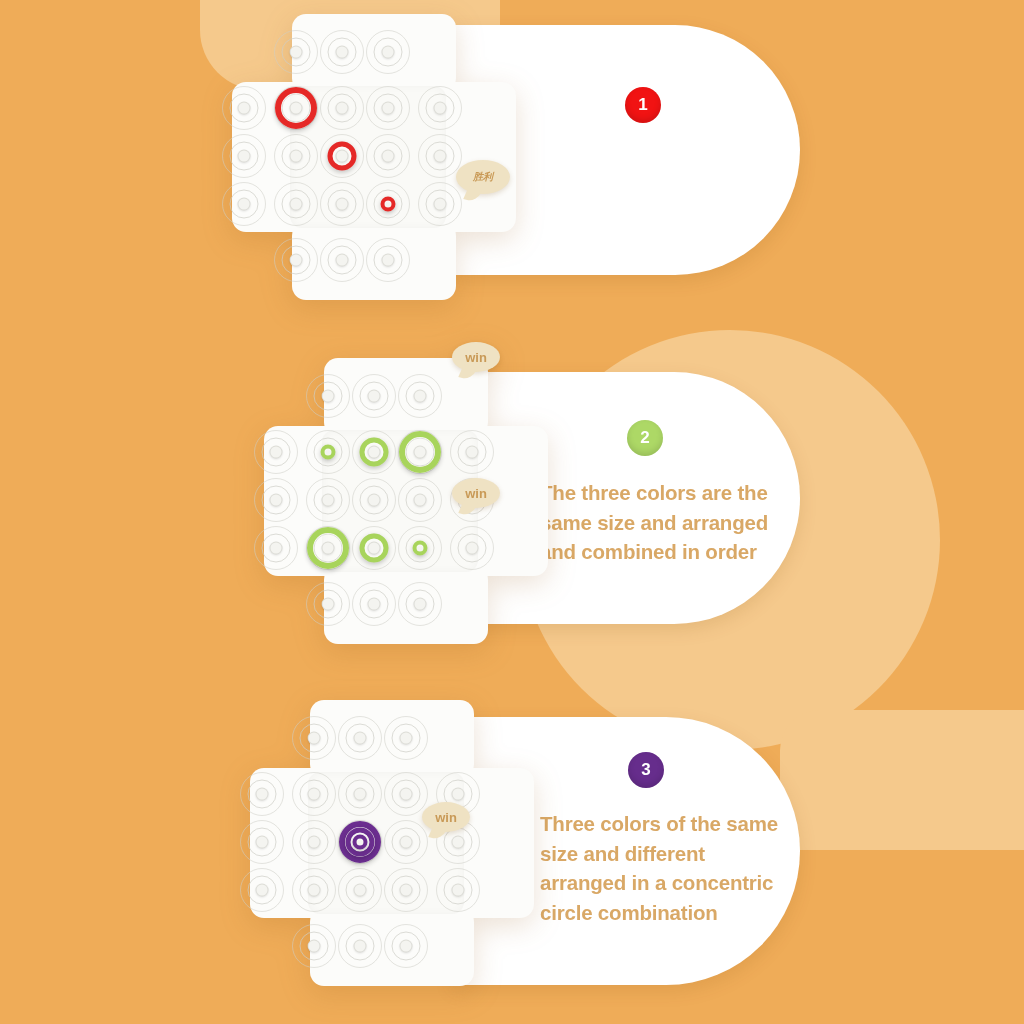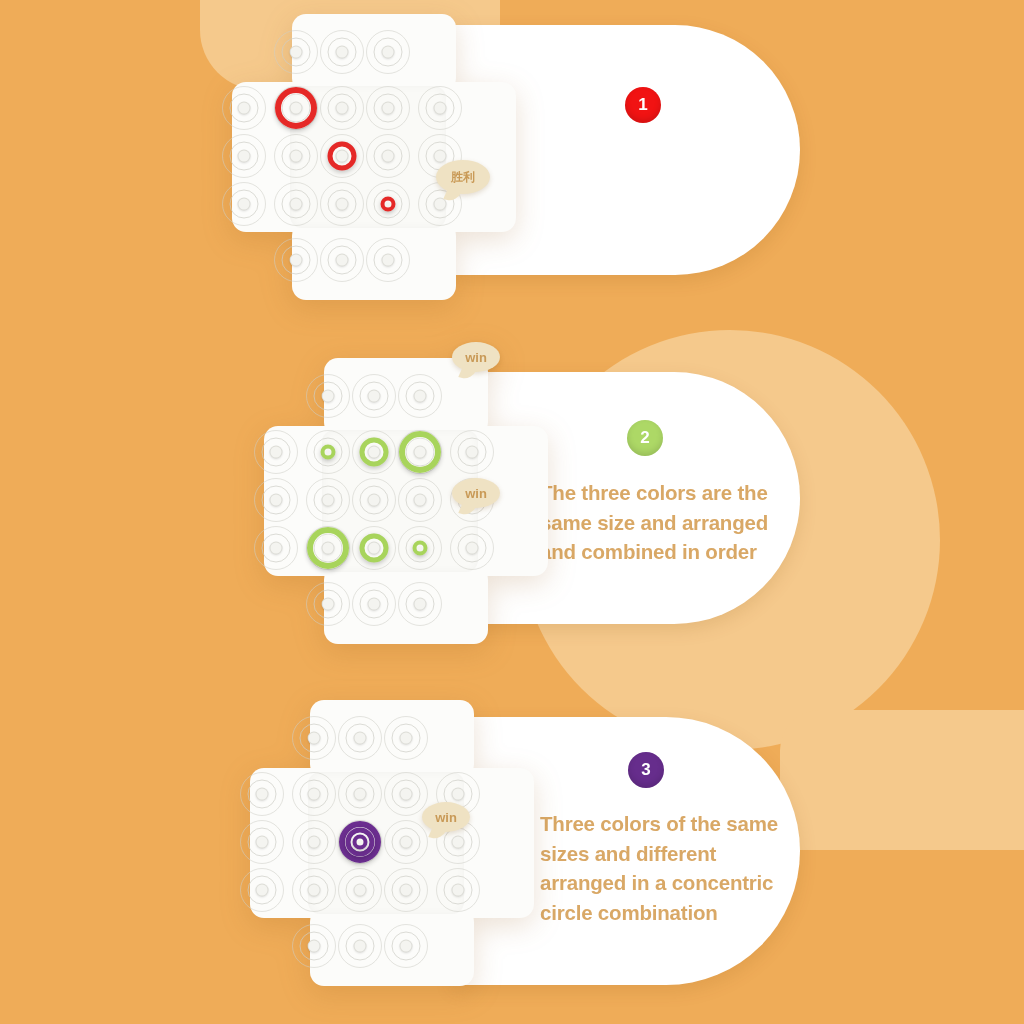--- a/index.html
+++ b/index.html
@@ -247,21 +247,21 @@
         <div style="position: absolute; left: 59px; top: 77px; width: 46px; height: 46px;">
           <div class="piece ring-lg" style="border-color: rgb(229, 41, 39);"></div>
         </div>
         <div style="position: absolute; left: 105px; top: 125px; width: 46px; height: 46px;">
           <div class="piece ring-md" style="border-color: rgb(229, 41, 39);"></div>
         </div>
         <div style="position: absolute; left: 151px; top: 173px; width: 46px; height: 46px;">
           <div class="piece ring-sm" style="border-color: rgb(229, 41, 39);"></div>
         </div>
       </div>
-    <div class="bubble" style="left:222px;top:152px;width:54px;height:34px;font-size:12px;">
+    <div class="bubble" style="left:242px;top:152px;width:54px;height:34px;font-size:10px;font-style:italic;">
       <span>胜利</span>
     </div>
   </div>
 </div>
 
 <div class="row" id="row2">
   <div class="pill" style="left:452px;top:42px;width:348px;height:252px;border-radius:0 126px 126px 0;">
     <div class="badge" style="left:175px;top:48px;background:#ADD866;">
       <span>2</span>
     </div>
@@ -410,21 +410,21 @@
     </div>
   </div>
 </div>
 
 <div class="row" id="row3">
   <div class="pill" style="left:452px;top:37px;width:348px;height:268px;border-radius:0 134px 134px 0;">
     <div class="badge" style="left:176px;top:35px;background:#662D8C;">
       <span>3</span>
     </div>
     <div class="caption" style="left:88px;top:92px;width:250px;">Three colors of the same
-sizes and different
+size and different
 arranged in a concentric
 circle combination</div>
   </div>
 
   <div class="board" style="left:232px;top:14px;width:300px;height:300px;">
     <div class="board-plate" style="left:78px;top:6px;width:164px;height:78px;"></div>
     <div class="board-plate" style="left:78px;top:214px;width:164px;height:78px;"></div>
     <div class="board-plate" style="left:18px;top:74px;width:284px;height:150px;"></div>
     <div class="board-center" style="left:76px;top:78px;width:156px;height:142px;"></div>
     <div class="grid">

